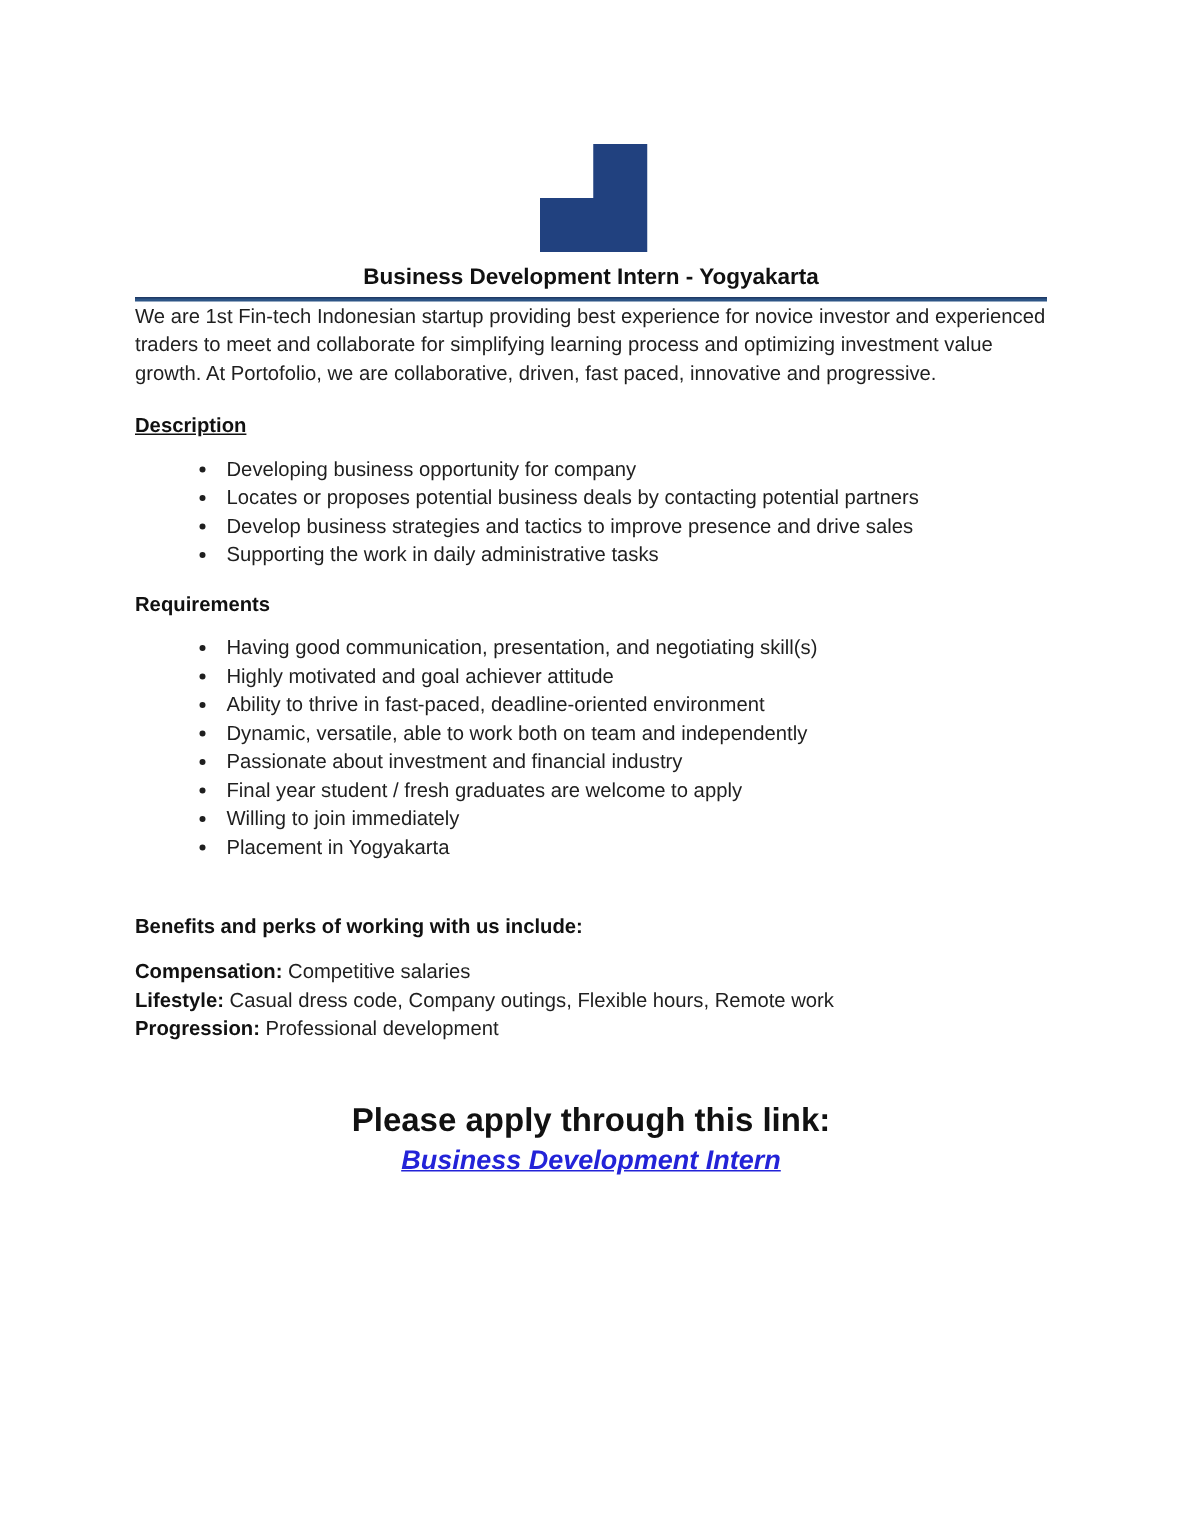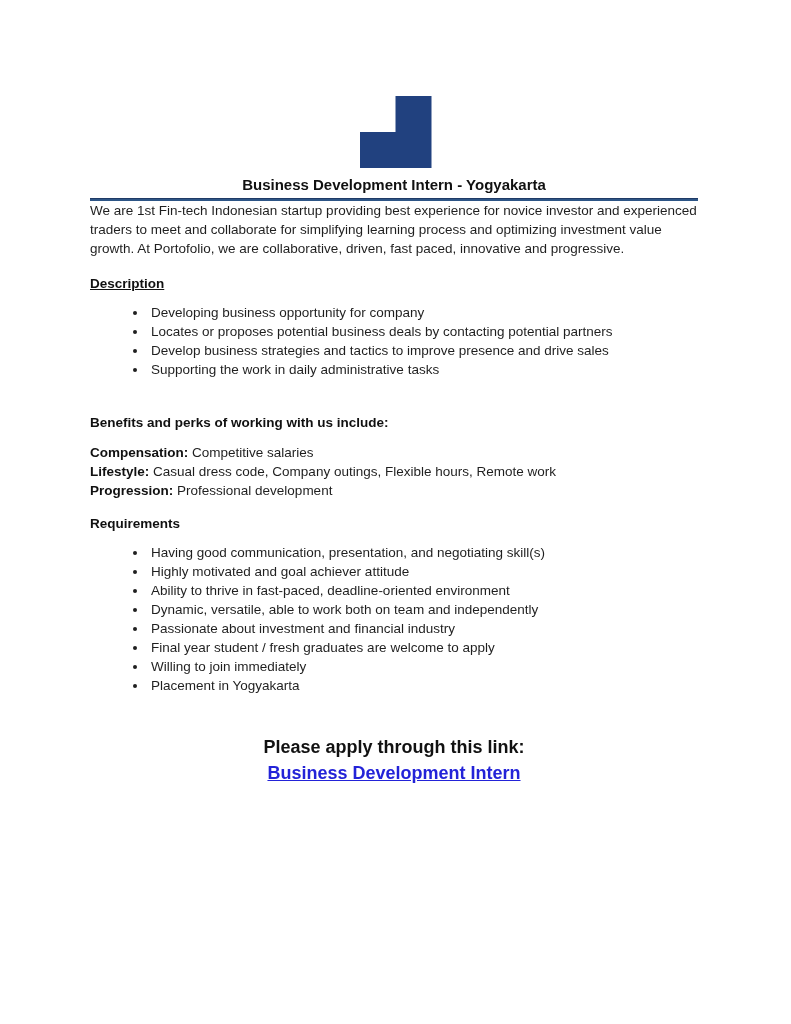--- a/index.html
+++ b/index.html
@@ -58,32 +58,33 @@
   .requirements-heading { margin-top: 14px; }
   .requirements-list { margin-top: 20px; }
   .benefits-heading { margin-top: 34px; }
   .benefits-rows { margin-top: 11px; }
   .benefit-label { font-weight: bold; color: #111111; }
   .apply-block {
     margin-top: 40px;
     text-align: center;
   }
   .apply-prompt {
-    font-size: 18px;
+    font-size: 22px;
     line-height: 24px;
     font-weight: bold;
     color: #111111;
   }
   .apply-link-row { margin-top: 2px; line-height: 24px; }
   .apply-link {
     font-size: 18px;
     font-weight: bold;
     color: #2323d8;
     text-decoration: underline;
     cursor: pointer;
+    font-style: italic;
   }
 </style>
 </head>
 <body>
 
 <div class="page">
 
   <div class="logo"></div>
 
   <div class="content">
@@ -99,51 +100,51 @@
       <div class="section-heading description-heading">Description</div>
       <ul class="bullets description-list">
         <li>Developing business opportunity for company</li>
         <li>Locates or proposes potential business deals by contacting potential partners</li>
         <li>Develop business strategies and tactics to improve presence and drive sales</li>
         <li>Supporting the work in daily administrative tasks</li>
       </ul>
     </div>
 
     <div class="section">
+      <div class="section-heading requirements-heading">Requirements</div>
+      <ul class="bullets requirements-list">
+        <li>Having good communication, presentation, and negotiating skill(s)</li>
+        <li>Highly motivated and goal achiever attitude</li>
+        <li>Ability to thrive in fast-paced, deadline-oriented environment</li>
+        <li>Dynamic, versatile, able to work both on team and independently</li>
+        <li>Passionate about investment and financial industry</li>
+        <li>Final year student / fresh graduates are welcome to apply</li>
+        <li>Willing to join immediately</li>
+        <li>Placement in Yogyakarta</li>
+      </ul>
+    </div>
+
+    <div class="section">
       <div class="section-heading benefits-heading">Benefits and perks of working with us include:</div>
       <div class="benefits-rows">
         <div class="benefit-row">
           <span class="benefit-label">Compensation:</span>
           <span class="benefit-value">Competitive salaries</span>
         </div>
         <div class="benefit-row">
           <span class="benefit-label">Lifestyle:</span>
           <span class="benefit-value">Casual dress code, Company outings, Flexible hours, Remote work</span>
         </div>
         <div class="benefit-row">
           <span class="benefit-label">Progression:</span>
           <span class="benefit-value">Professional development</span>
         </div>
       </div>
     </div>
 
-    <div class="section">
-      <div class="section-heading requirements-heading">Requirements</div>
-      <ul class="bullets requirements-list">
-        <li>Having good communication, presentation, and negotiating skill(s)</li>
-        <li>Highly motivated and goal achiever attitude</li>
-        <li>Ability to thrive in fast-paced, deadline-oriented environment</li>
-        <li>Dynamic, versatile, able to work both on team and independently</li>
-        <li>Passionate about investment and financial industry</li>
-        <li>Final year student / fresh graduates are welcome to apply</li>
-        <li>Willing to join immediately</li>
-        <li>Placement in Yogyakarta</li>
-      </ul>
-    </div>
-
     <div class="apply-block">
       <div class="apply-prompt">Please apply through this link:</div>
       <div class="apply-link-row">
         <a class="apply-link">Business Development Intern</a>
       </div>
     </div>
 
   </div>
 </div>
 

